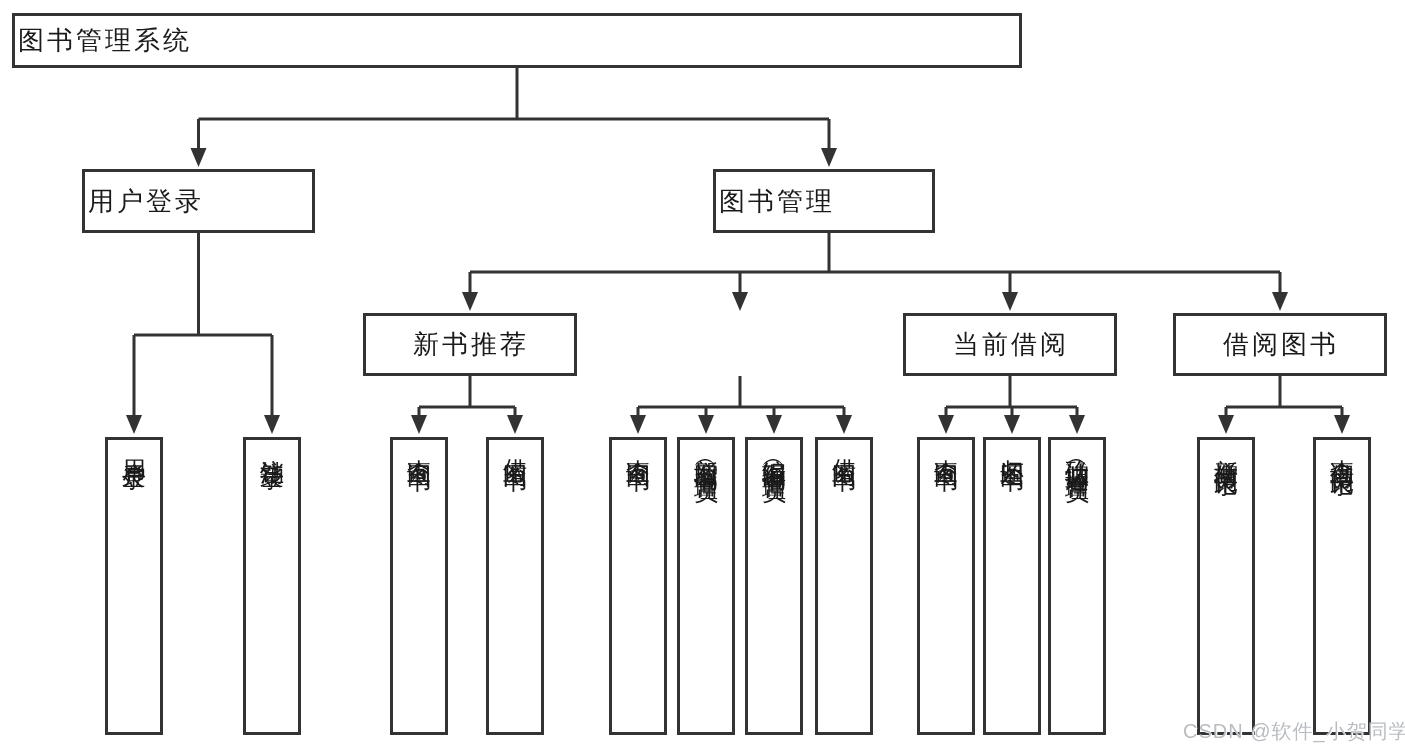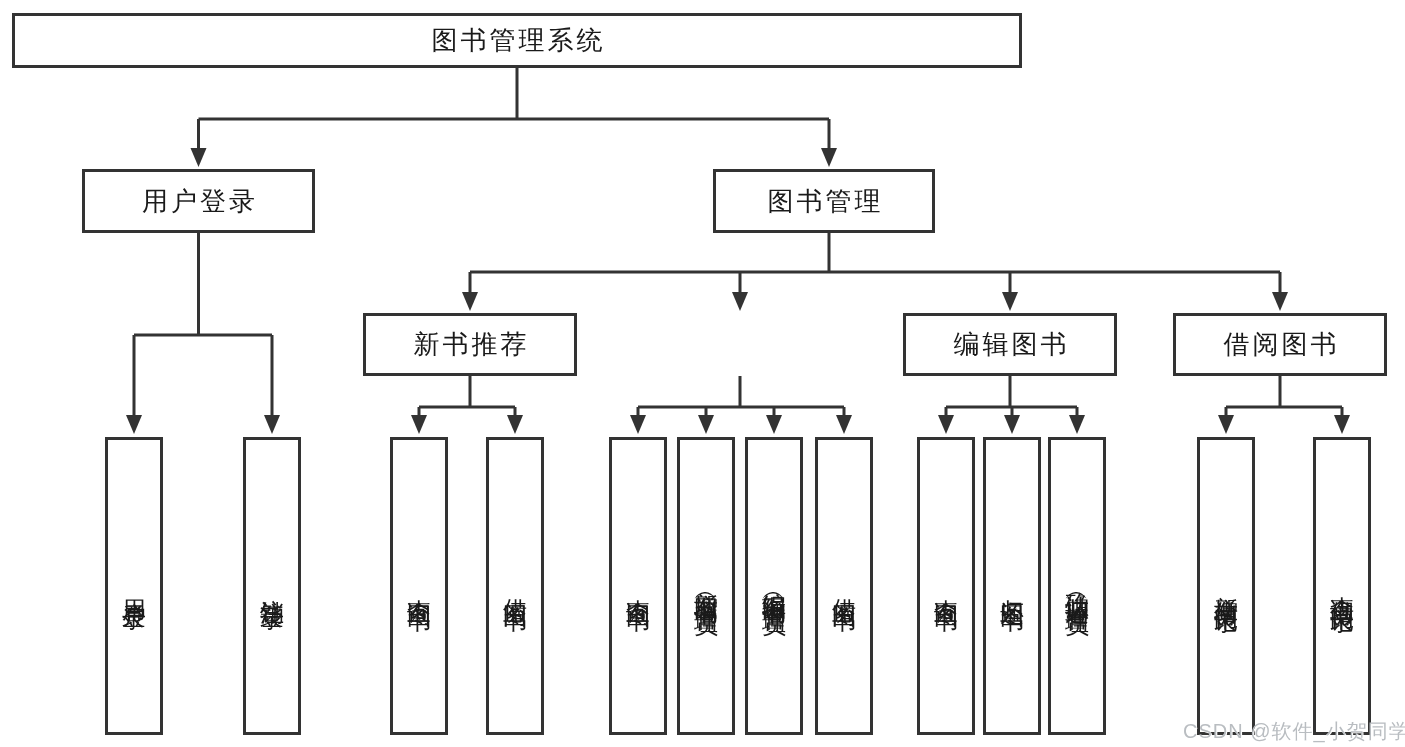--- a/index.html
+++ b/index.html
@@ -21,40 +21,39 @@
     width: 1405px;
     height: 747px;
   }
   .box {
     position: absolute;
     box-sizing: border-box;
     border: 3px solid #333333;
     background: #ffffff;
     display: flex;
     align-items: center;
-    justify-content: center;
     color: #1a1a1a;
   }
   .h-label {
     font-size: 26px;
     letter-spacing: 3px;
     white-space: nowrap;
     text-indent: 3px; 
   }
   .v-box {
     writing-mode: vertical-rl;
     text-orientation: mixed;
     font-size: 24px;
     letter-spacing: 3px;
     line-height: 1;
   }
   .root-box    { left: 12px;  top: 13px;  width: 1010px; height: 55px; }
   .l2-a        { left: 82px;  top: 169px; width: 233px;  height: 64px; }
   .l2-b        { left: 713px; top: 169px; width: 222px;  height: 64px; }
-  .l3          { top: 313px;  width: 214px; height: 63px; }
+  .l3          { top: 313px;  width: 214px; height: 63px; padding-left: 44px; }
   .l3-0 { left: 363px; }
   .l3-1 { left: 633px; }
   .l3-2 { left: 903px; }
   .l3-3 { left: 1173px; }
   .leaf        { top: 437px;  width: 58px; height: 298px; }
   .leaf-0  { left: 105px; }
   .leaf-1  { left: 243px; }
   .leaf-2  { left: 390px; }
   .leaf-3  { left: 486px; }
   .leaf-4  { left: 609px; }
@@ -130,21 +129,21 @@
     <span class="h-label">用户登录</span>
   </div>
   <div class="box l2-b">
     <span class="h-label">图书管理</span>
   </div>
 
   <div class="box l3 l3-0">
     <span class="h-label">新书推荐</span>
   </div>
   <div class="box l3 l3-2">
-    <span class="h-label">编辑图书</span>
+    <span class="h-label">当前借阅</span>
   </div>
   <div class="box l3 l3-3">
     <span class="h-label">借阅图书</span>
   </div>
 
   <div class="box leaf leaf-0 v-box">用户登录</div>
   <div class="box leaf leaf-1 v-box">注销登录</div>
 
   <div class="box leaf leaf-2 v-box">查询图书</div>
   <div class="box leaf leaf-3 v-box">借阅图书</div>

